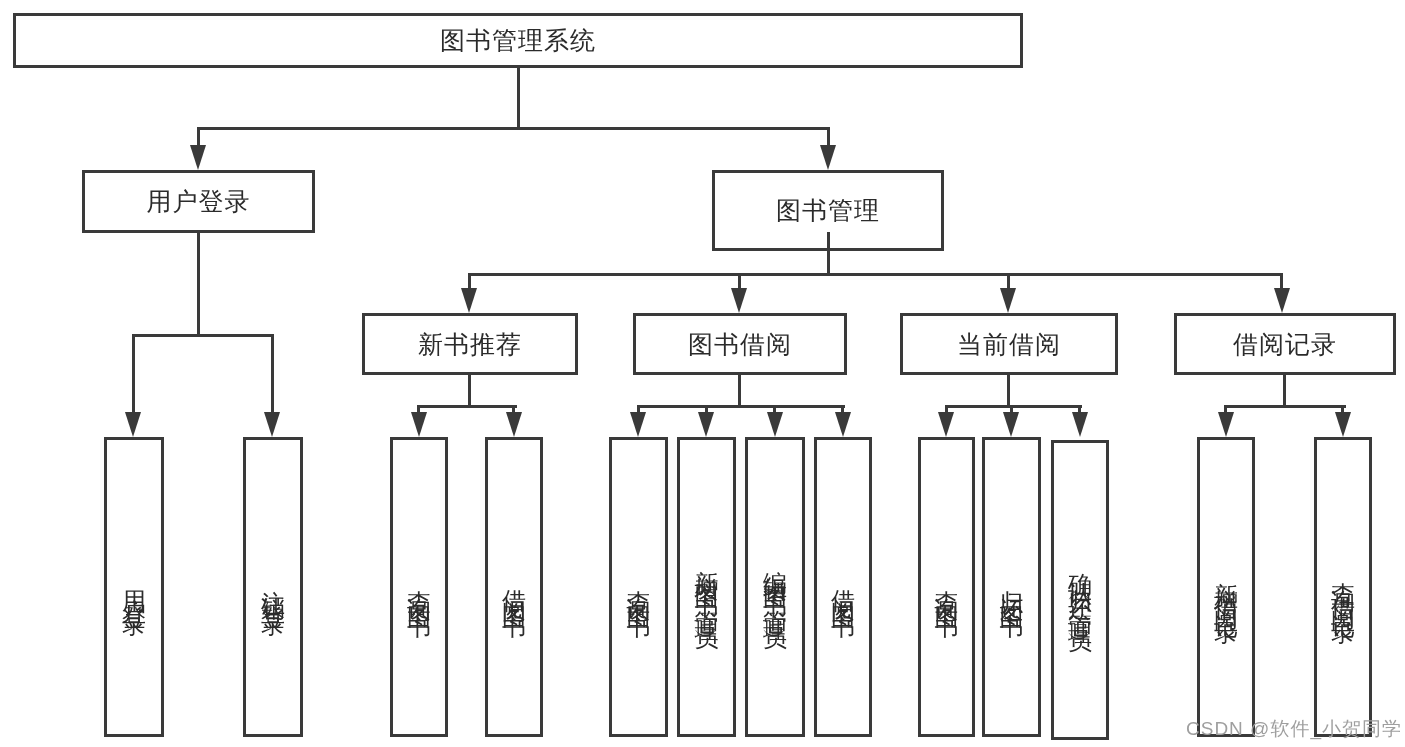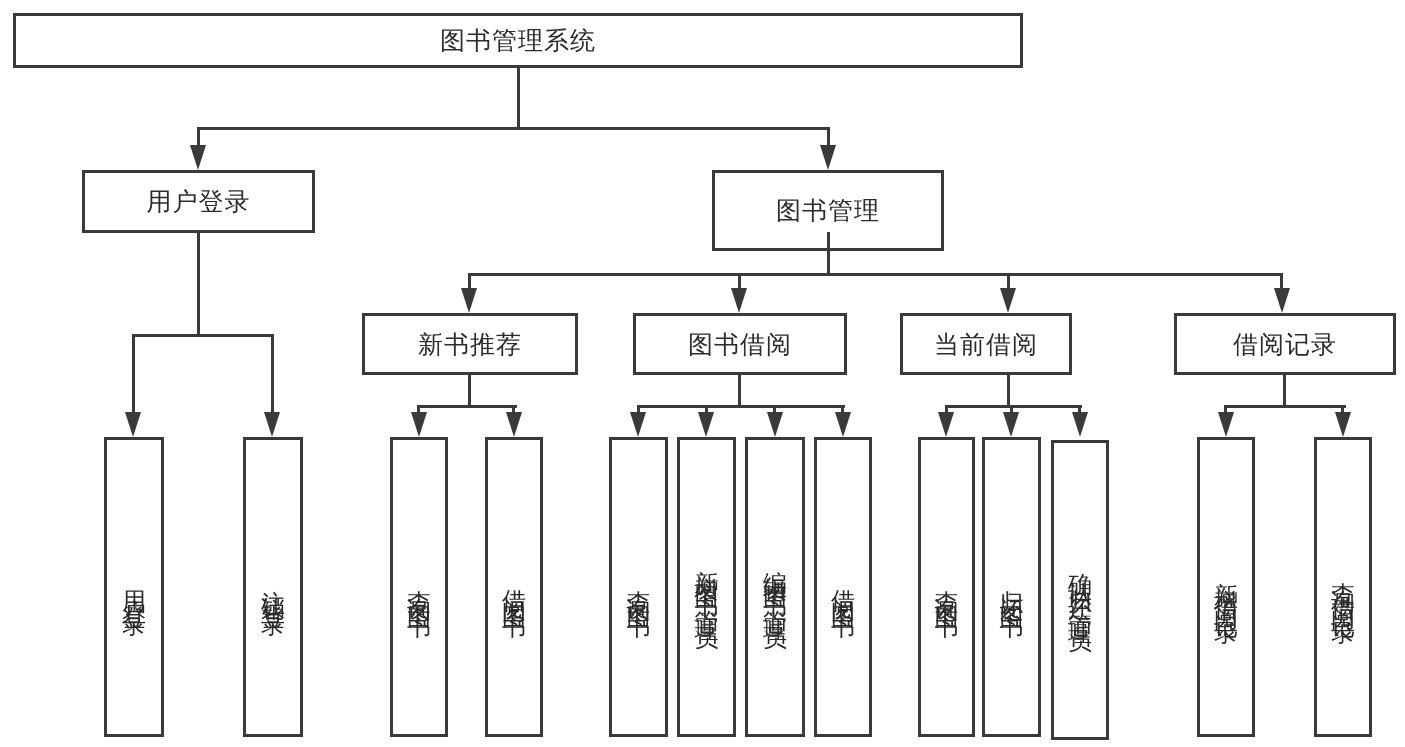--- a/index.html
+++ b/index.html
@@ -103,21 +103,21 @@
   <div class="arrow" style="left:1000px;top:288px;"></div>
   <div class="vline" style="left:1280px;top:273px;height:18px;"></div>
   <div class="arrow" style="left:1274px;top:288px;"></div>
 
   <div class="box hnode" style="left:633px;top:313px;width:214px;height:62px;">
     <span>图书借阅</span>
   </div>
   <div class="box hnode" style="left:362px;top:313px;width:216px;height:62px;">
     <span>新书推荐</span>
   </div>
-  <div class="box hnode" style="left:900px;top:313px;width:172px;height:62px;">
+  <div class="box hnode" style="left:900px;top:313px;width:218px;height:62px;">
     <span>当前借阅</span>
   </div>
   <div class="box hnode" style="left:1174px;top:313px;width:222px;height:62px;">
     <span>借阅记录</span>
   </div>
 
   <div class="vline" style="left:468px;top:374px;height:34px;"></div>
   <div class="hline" style="left:417px;top:405px;width:100px;"></div>
   <div class="vline" style="left:417px;top:405px;height:9px;"></div>
   <div class="arrow" style="left:411px;top:412px;"></div>
@@ -188,14 +188,15 @@
     <span>确认归还（管理员）</span>
   </div>
 
   <div class="box vnode" style="left:1197px;top:437px;width:58px;height:300px;">
     <span>新增借阅记录</span>
   </div>
   <div class="box vnode" style="left:1314px;top:437px;width:58px;height:300px;">
     <span>查询借阅记录</span>
   </div>
 
+  <div class="watermark">CSDN @软件_小贺同学</div>
 
 </div>
 
 </body></html>

